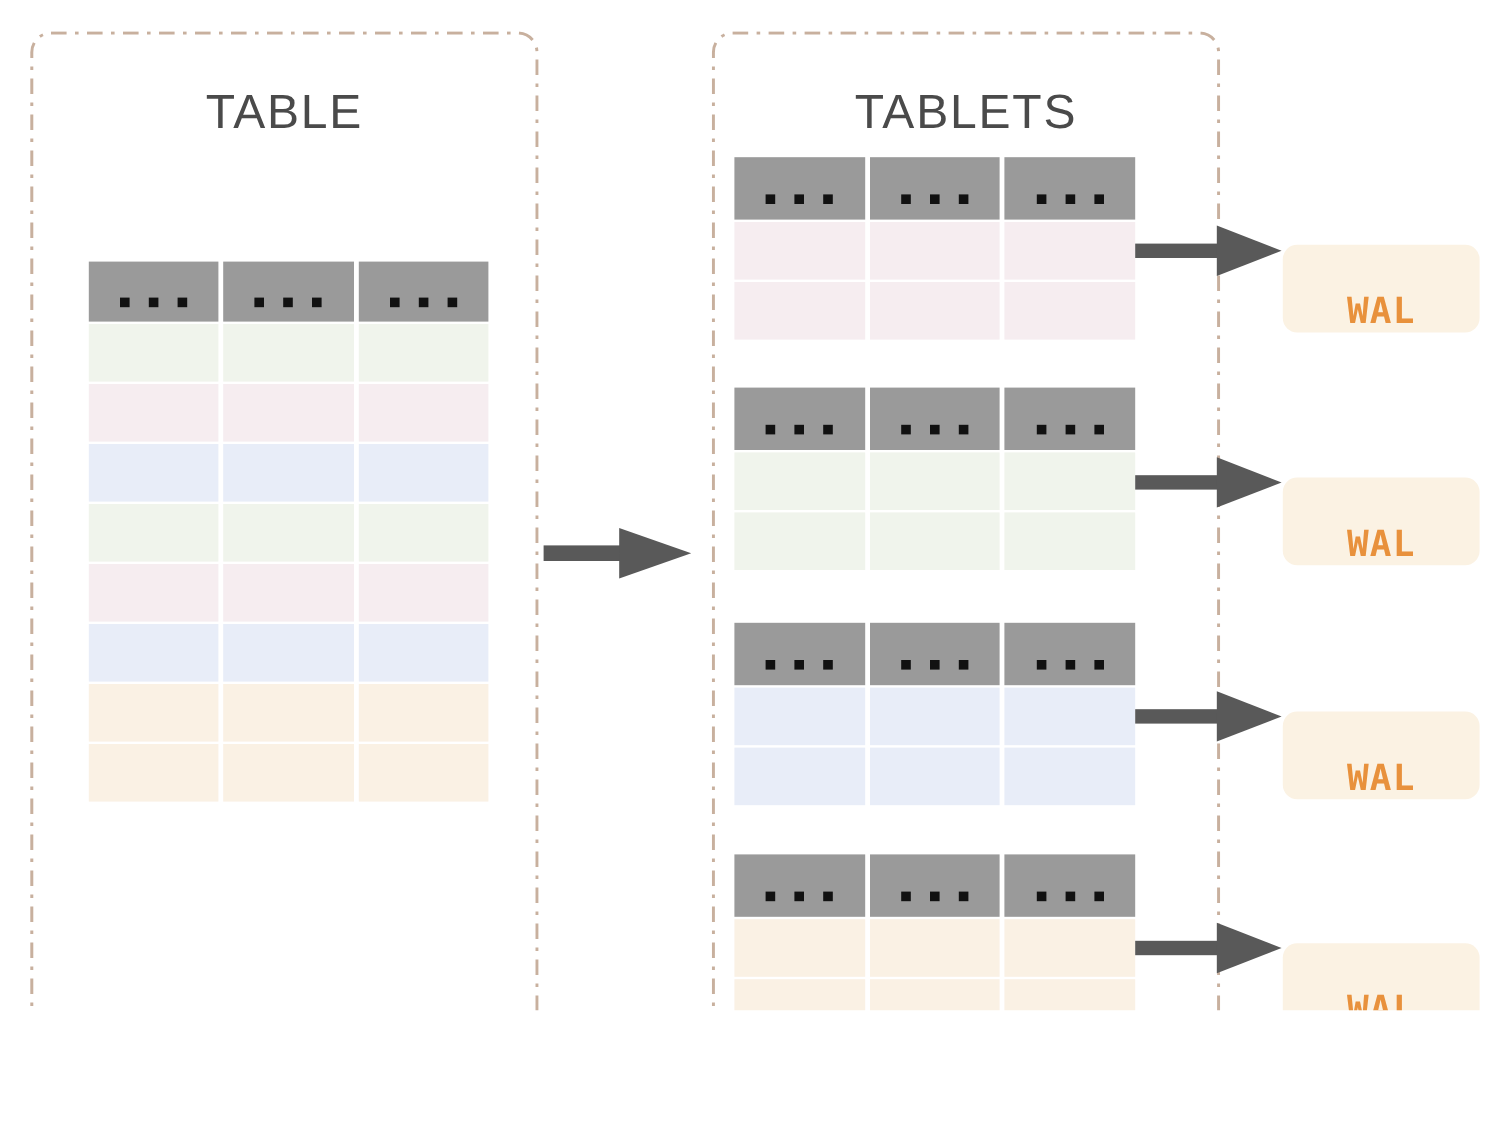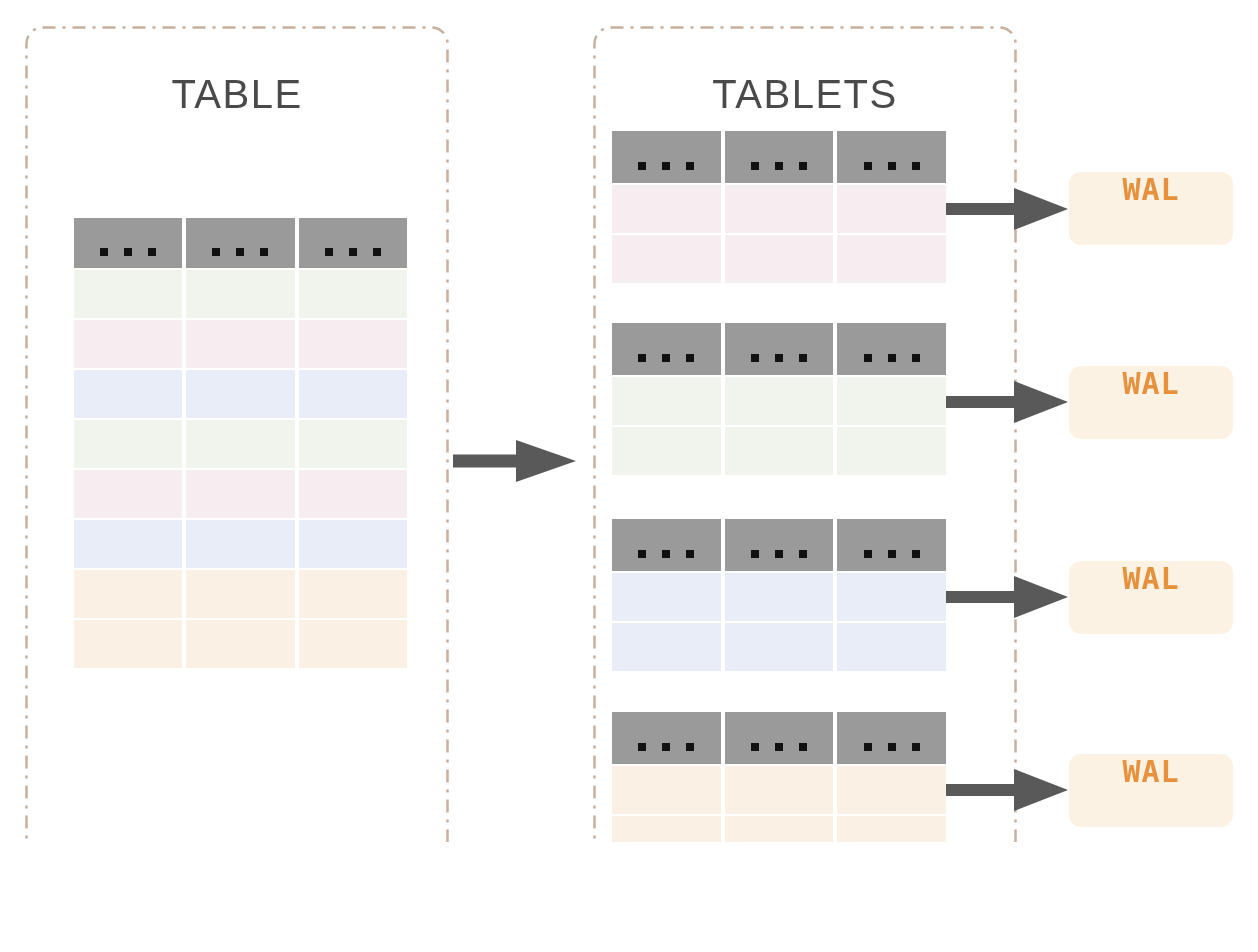--- a/index.html
+++ b/index.html
@@ -52,22 +52,23 @@
   .cell-orange { background: var(--c-orange); }
 
   .wal-box {
     position: absolute;
     left: 1069px;
     width: 164px;
     height: 73px;
     background: var(--c-walbg);
     border-radius: 12px;
     display: flex;
-    align-items: flex-start;
+    align-items: flex-end;
     justify-content: center;
+    margin-top: 32px;
   }
   .wal-label {
     font-family: "DejaVu Sans Mono", monospace;
     font-weight: bold;
     font-size: 30px;
     letter-spacing: 1px;
     color: var(--c-waltext);
   }
   #arrows-overlay { position: absolute; left: 0; top: 0; width: 1258px; height: 952px; pointer-events: none; }
 </style>

